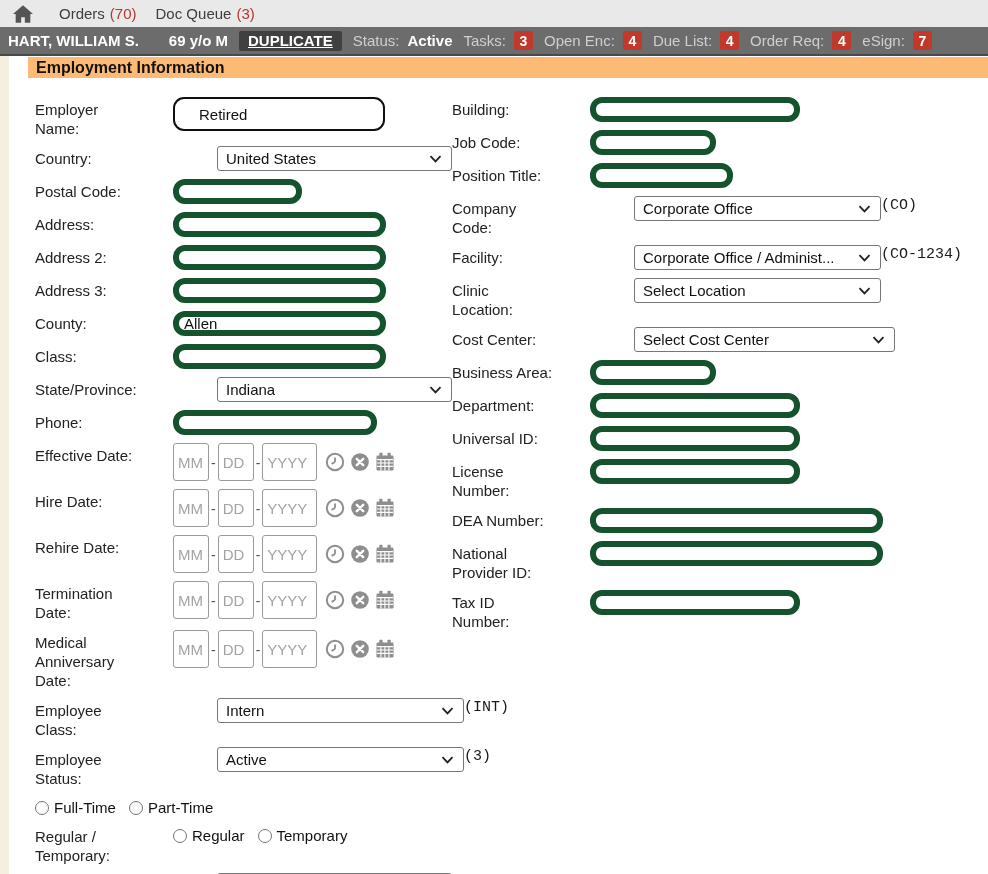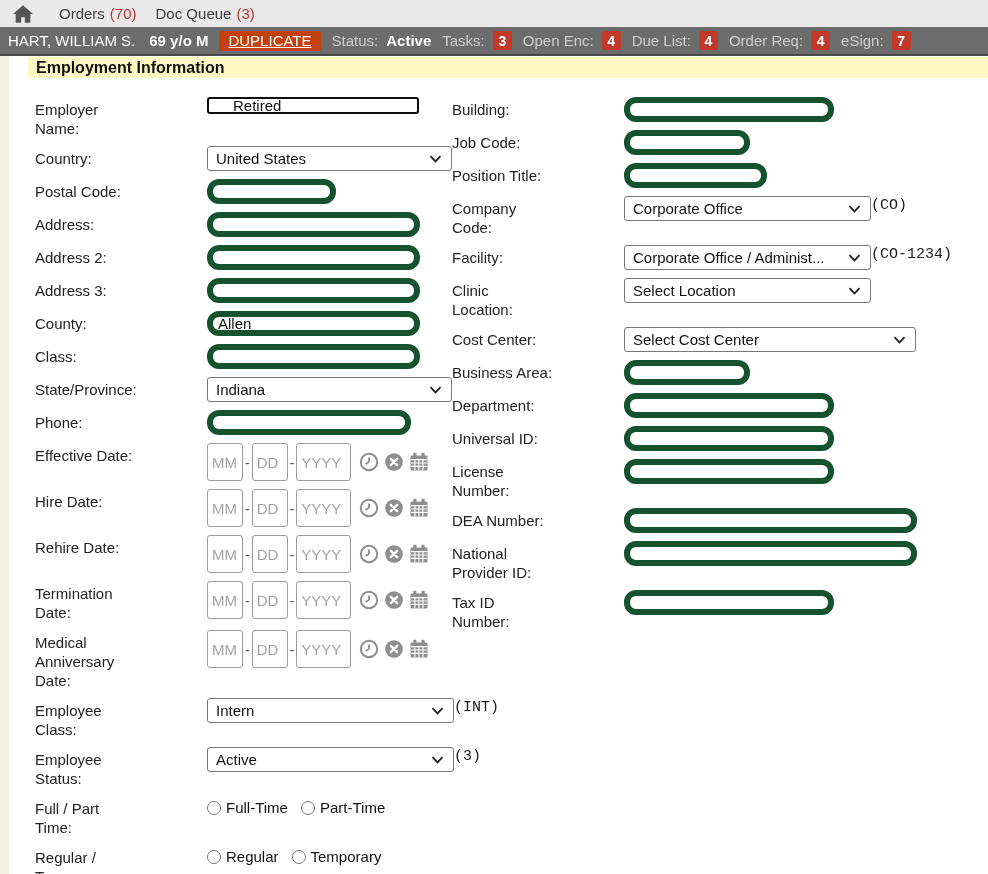--- a/index.html
+++ b/index.html
@@ -11,55 +11,55 @@
     padding-left:13px; }
   .home-btn { display:flex; align-items:center; margin-right:26px; cursor:pointer; }
   .nav-item { font-size:15px; color:#3d3d3d; margin-right:19px; cursor:pointer;
     display:flex; gap:5px; }
   .nav-count { color:#b03a31; }
 
   
   .patientbar { height:29px; background:#6c6c6c; border-bottom:2px solid #4a4a4a;
     display:flex; align-items:center; padding:0 8px; color:#fff; font-size:15px;
     gap:11px; white-space:nowrap; }
-  .pname { font-weight:normal; }
-  .page-sex { font-weight:bold; margin-left:3px; }
-  .dup-badge { background:#c2410c; color:#fff; font-weight:normal;
+  .pname { font-weight:bold; }
+  .page-sex { font-weight:bold; margin-left:19px; }
+  .dup-badge { background:#404040; color:#fff; font-weight:bold;
     text-decoration:underline; padding:1px 9px 2px; border-radius:2px; cursor:pointer; }
   .metric { display:flex; align-items:center; gap:8px; }
   .mlabel { color:#cfcfcf; }
   .mvalue-bold { color:#fff; font-weight:bold; }
   .count-badge { background:#c0392b; color:#fff; font-weight:bold; min-width:19px;
     height:19px; display:flex; align-items:center; justify-content:center;
     border-radius:2px; font-size:14px; padding:0 3px; cursor:pointer; }
 
   
   .beige-strip { position:absolute; left:0; top:56px; width:9px; height:818px;
     background:#f5efdf; }
-  .section-band { margin:1px 0 0 28px; height:21px; background:#fef9c3;
+  .section-band { margin:1px 0 0 28px; height:21px; background:#fdba74;
     display:flex; align-items:center; padding-left:8px; }
   .section-title { font-size:16px; font-weight:bold; color:#111; }
 
   
   .form-columns { display:flex; padding-left:35px; margin-top:19px; }
   .col { display:flex; flex-direction:column; }
   .col-left { width:417px; }
   .col-right { width:536px; }
-  .row { display:flex; align-items:flex-start; margin-bottom:8px;gap:34px; }
+  .row { display:flex; align-items:flex-start; margin-bottom:8px; }
   .lbl { width:138px; flex-shrink:0; font-size:15px; color:#222;
     line-height:19px; white-space:pre-line; padding-top:3px; }
   .ctl { display:flex; flex-direction:row; }
 
   .txt { height:25px; border:6px solid #14532d; border-radius:12px; font-size:15px;
     padding:0 5px; font-family:inherit; color:#111; background:#fff; }
-  .txt.focused { border:2px solid #0f0f0f; border-radius:3px; height:17px;padding-left:24px; }
+  .txt.focused { border:2px solid #0f0f0f; border-radius:11px; height:34px;padding-left:24px; }
 
   .sel { height:25px; border:1px solid #767676; border-radius:3px; background:#fff;
     display:flex; align-items:center; justify-content:space-between;
-    padding:0 9px 0 8px; cursor:pointer; }
+    padding:0 9px 0 8px; cursor:pointer;margin-left:44px; }
   .sel-text { font-size:15px; color:#111; white-space:nowrap; overflow:hidden; }
   .chev { display:flex; flex-shrink:0; margin-left:6px; }
   .hint { font-size:15px; color:#1a1a1a; line-height:19px;font-family:Liberation Mono, monospace; }
 
   .dategroup { display:flex; align-items:center; }
   .dinput { width:36px; height:38px; border:1px solid #9a9a9a; border-radius:3px;
     font-size:15px; color:#111; padding:0 4px; font-family:inherit; }
   .dinput::placeholder { color:#a3a3a3; }
   .dinput.yyyy { width:55px; }
   .dash { color:#555; margin:0 2px; font-size:14px; padding-top:2px; }
@@ -390,22 +390,20 @@
               <svg width="13" height="8" viewBox="0 0 13 8">
                 <path d="M1.5 1.2 L6.5 6.4 L11.5 1.2" fill="none" stroke="#222" stroke-width="1.8"></path>
               </svg>
             </span>
         </div>
         <span class="hint">(3)</span>
       </div>
     </div>
 
     <div class="row">
-      <label class="lbl">Full / Part
-Time:</label>
       <div class="radios">
         <span class="radio">
           <span class="rcircle"></span>
           <span>Full-Time</span>
         </span>
         <span class="radio">
           <span class="rcircle"></span>
           <span>Part-Time</span>
         </span>
       </div>
@@ -496,21 +494,21 @@
         <span class="chev">
             <svg width="13" height="8" viewBox="0 0 13 8">
               <path d="M1.5 1.2 L6.5 6.4 L11.5 1.2" fill="none" stroke="#222" stroke-width="1.8"></path>
             </svg>
           </span>
       </div>
     </div>
 
     <div class="row">
       <label class="lbl">Cost Center:</label>
-      <div class="sel" style="width:292px">
+      <div class="sel" style="width:261px">
         <span class="sel-text">Select Cost Center</span>
         <span class="chev">
             <svg width="13" height="8" viewBox="0 0 13 8">
               <path d="M1.5 1.2 L6.5 6.4 L11.5 1.2" fill="none" stroke="#222" stroke-width="1.8"></path>
             </svg>
           </span>
       </div>
     </div>
 
     <div class="row">

